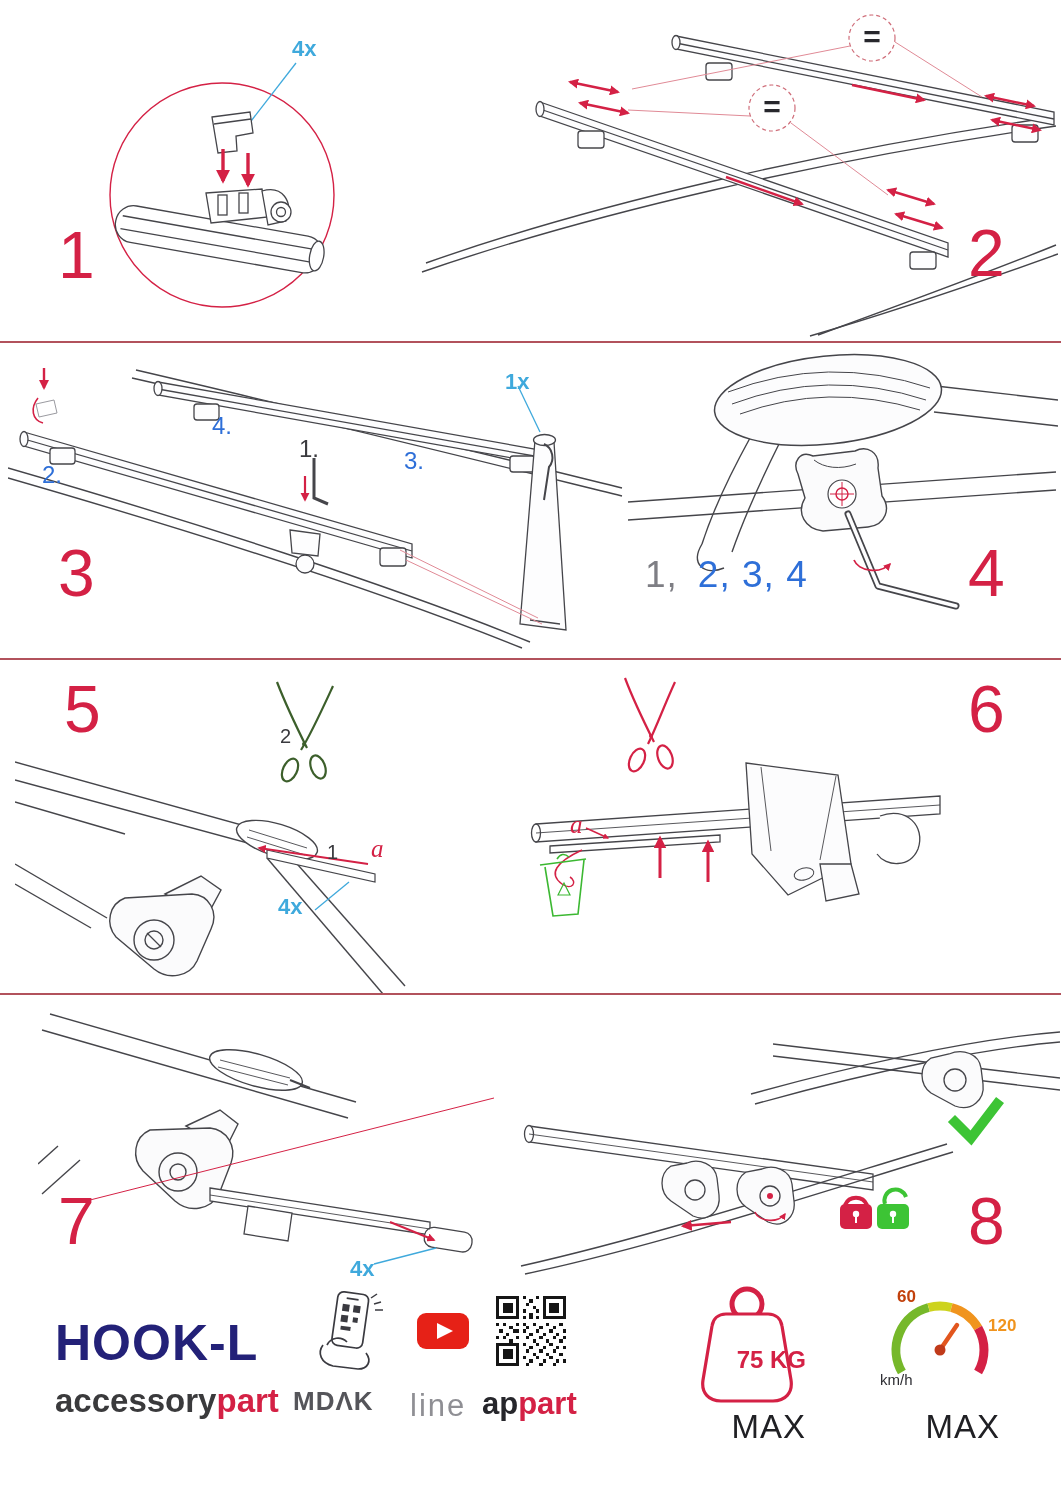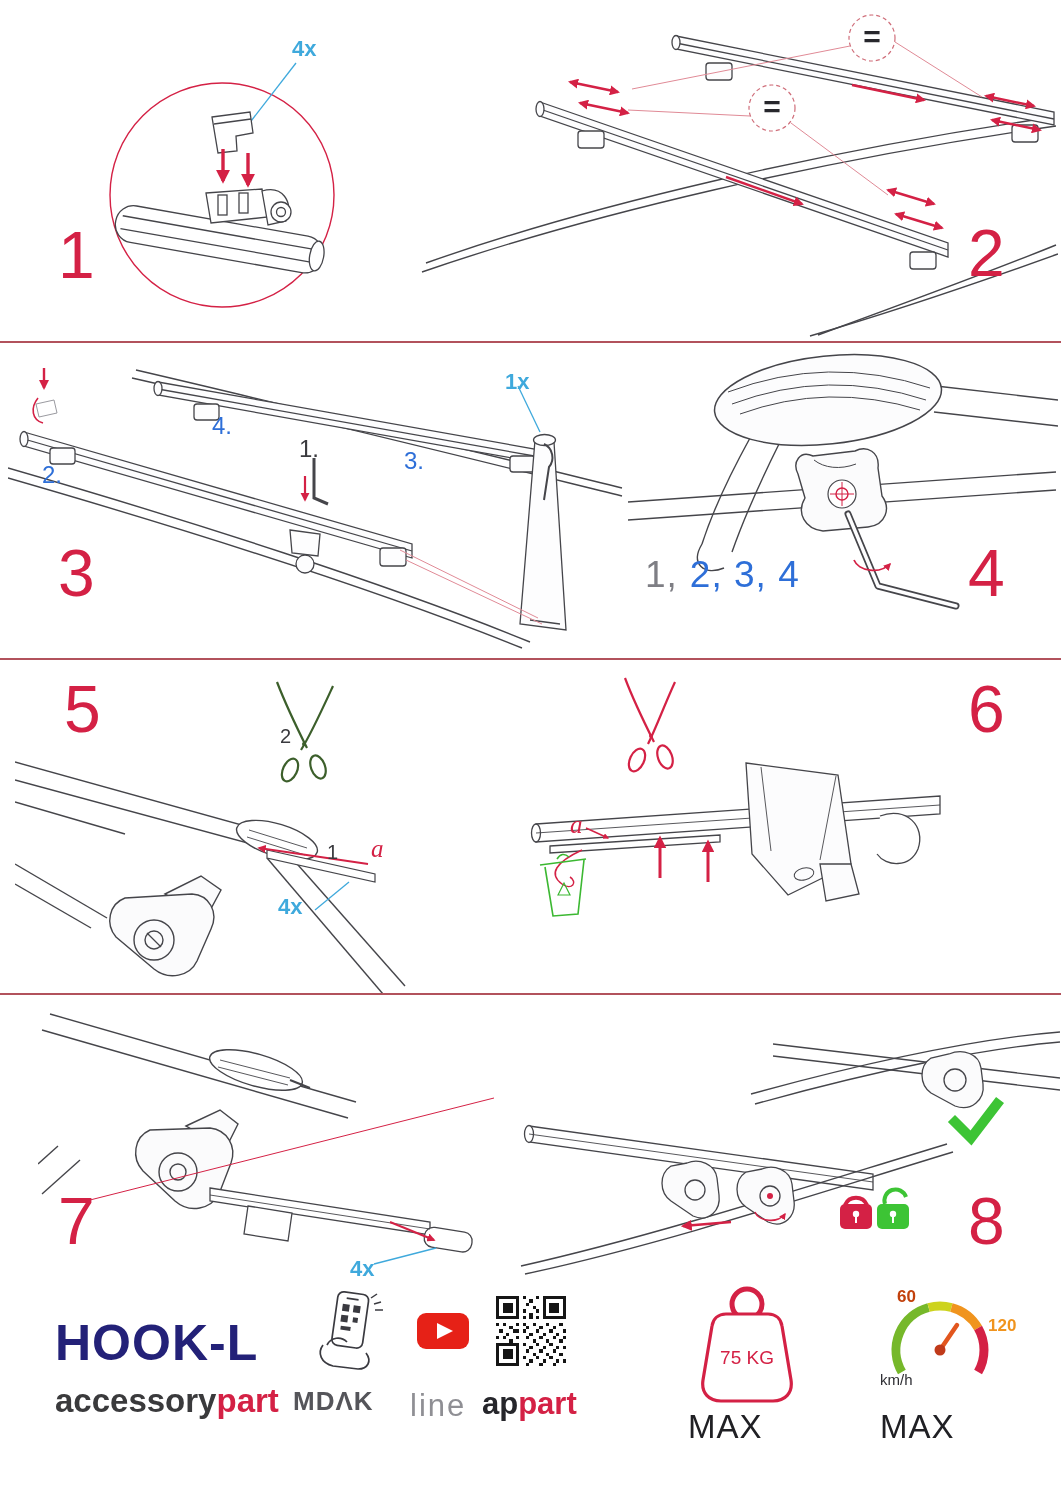--- a/index.html
+++ b/index.html
@@ -7,32 +7,32 @@
   .page{position:relative;width:1061px;height:1500px;background:#ffffff;overflow:hidden}
   .abs{position:absolute}
   .divider{position:absolute;left:0;width:1061px;height:2px;background:#b2525c}
   .stepnum{font-size:66px;line-height:1;color:#d42145;font-weight:500}
   .qty{color:#3fa9dc;font-size:22px;font-weight:700;line-height:1}
   .blue-num{color:#2e6fd8;font-size:24px;line-height:1}
   .dark-num{color:#3a3a3e;font-size:24px;line-height:1}
   .eq{color:#27272c;font-size:30px;font-weight:700;width:32px;text-align:center;line-height:1}
   .seq{font-size:37px;line-height:1;letter-spacing:1px}
   .seq .done{color:#7e7e84}
-  .seq .todo{color:#2e6fd8;margin-left:12px}
+  .seq .todo{color:#2e6fd8;margin-left:20px}
   .small-dark{color:#3a3a3e;font-size:20px;line-height:1}
   .a-label{color:#d42145;font-size:25px;font-style:italic;line-height:1;font-family:"Liberation Serif",serif}
   .product{font-size:50px;font-weight:700;color:#232178;letter-spacing:1px;line-height:1}
   .brand{font-size:33px;font-weight:600;line-height:1}
   .brand .d{color:#3a3a3c}.brand .r{color:#d42145}
   .mdak{font-size:26px;font-weight:700;color:#55555a;letter-spacing:1px;line-height:1}
   .ipqi{font-size:31px;font-weight:400;color:#8f8f94;letter-spacing:2px;line-height:1}
   .apline{font-size:31px;font-weight:600;line-height:1}
   .apline .d{color:#26262b}.apline .r{color:#d42145}
-  .kg{font-size:19px;color:#d42145;font-weight:400;text-align:center;width:118px;line-height:1}
-  .max{font-size:33px;color:#202024;text-align:left;letter-spacing:1px;line-height:1}
+  .kg{font-size:24px;color:#d42145;font-weight:700;text-align:right;width:118px;line-height:1}
+  .max{font-size:33px;color:#202024;text-align:right;letter-spacing:1px;line-height:1}
   .sp60{color:#c2410c;font-size:17px;font-weight:700;line-height:1}
   .sp120{color:#f0941e;font-size:17px;font-weight:700;line-height:1}
   .kmh{font-size:15px;color:#2e2e33;font-weight:500;width:120px;line-height:1}
 </style>
 </head>
 <body>
 
 <div class="page">
 
   <section>

